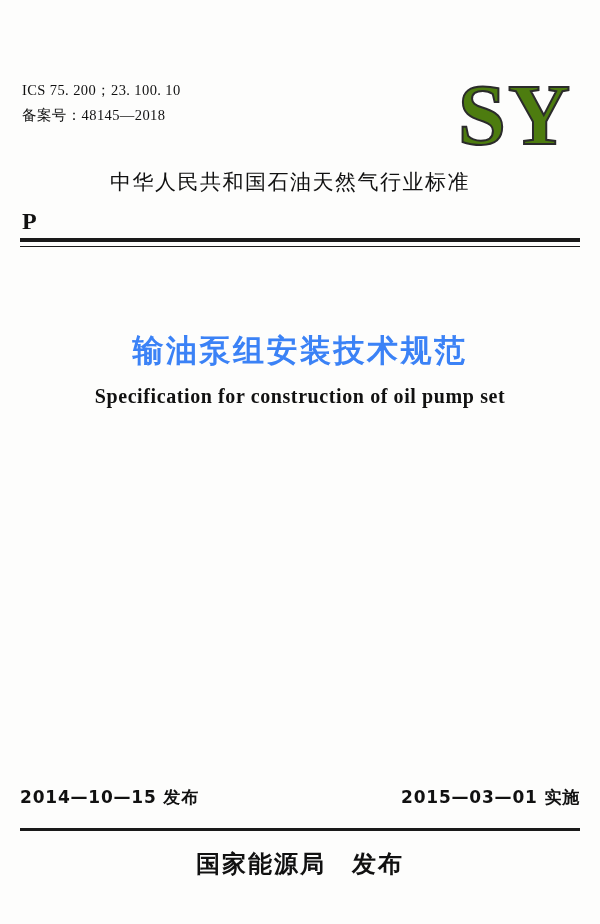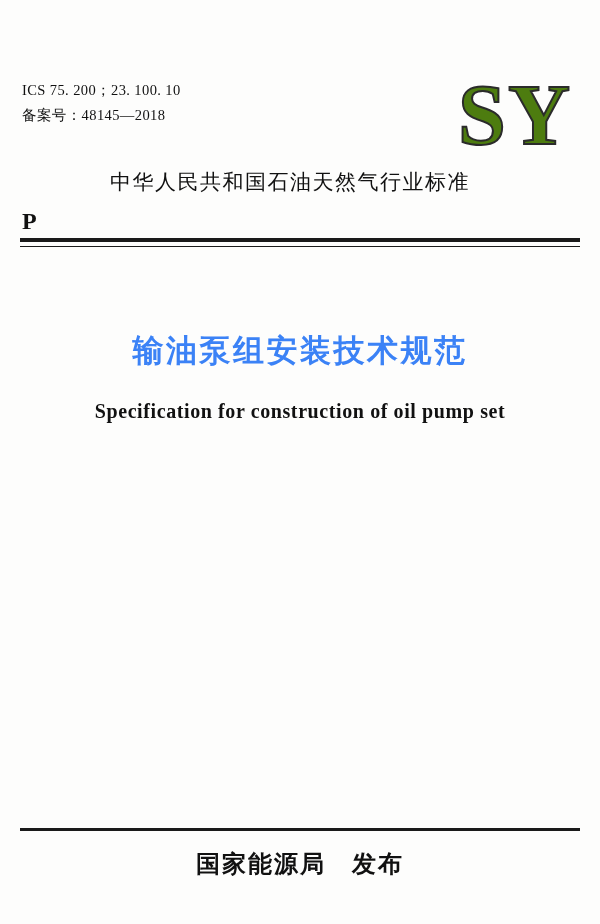--- a/index.html
+++ b/index.html
@@ -133,21 +133,21 @@
   }
   .title-cn {
     font-family: Liberation Mono, monospace;
     font-weight: bold;
     font-size: 31px;
     letter-spacing: 2.5px;
     color: #3b82f6;
     margin-top: 10px;
   }
   .title-en {
-    margin-top: 28px;
+    margin-top: 13px;
     font-family: "Liberation Serif", serif;
     font-weight: bold;
     font-size: 20px;
     letter-spacing: 0.6px;
     color: #111;
   }
 
   
   .dates {
     position: absolute;
@@ -202,18 +202,22 @@
   </div>
 
   <div class="rule rule-thick"></div>
   <div class="rule rule-thin"></div>
 
   <div class="title-zone">
     <div class="title-cn">输油泵组安装技术规范</div>
     <div class="title-en">Specification for construction of oil pump set</div>
   </div>
 
+  <div class="dates">
+    <div class="date-item">2014—10—15 发布</div>
+    <div class="date-item">2015—03—01 实施</div>
+  </div>
 
   <div class="rule rule-bottom"></div>
 
   <div class="publisher">国家能源局　发布</div>
 
 </div>
 
 </body></html>

